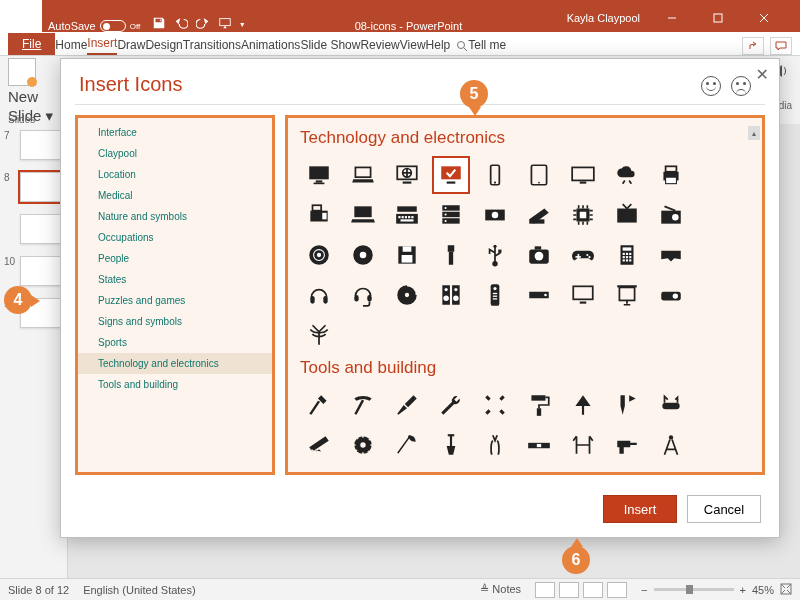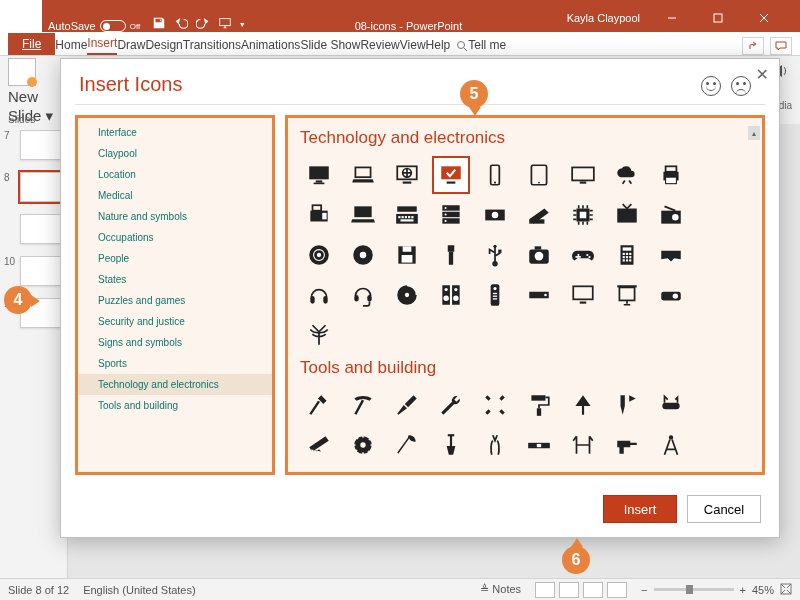--- a/index.html
+++ b/index.html
@@ -230,21 +230,20 @@
     <div class="cat-list" id="cat-list">
         <div class="cat-item">Interface</div>
         <div class="cat-item">Claypool</div>
         <div class="cat-item">Location</div>
         <div class="cat-item">Medical</div>
         <div class="cat-item">Nature and symbols</div>
         <div class="cat-item">Occupations</div>
         <div class="cat-item">People</div>
         <div class="cat-item">States</div>
         <div class="cat-item">Puzzles and games</div>
-        <div class="cat-item">Security and justice</div>
         <div class="cat-item">Signs and symbols</div>
         <div class="cat-item">Sports</div>
         <div class="cat-item sel">Technology and electronics</div>
         <div class="cat-item">Tools and building</div>
       </div>
     <div class="icon-panel">
       <div class="scrollbar-stub">▴</div>
       <div id="sections">
           <div class="sec-title">Technology and electronics</div>
           <div class="icon-grid">

